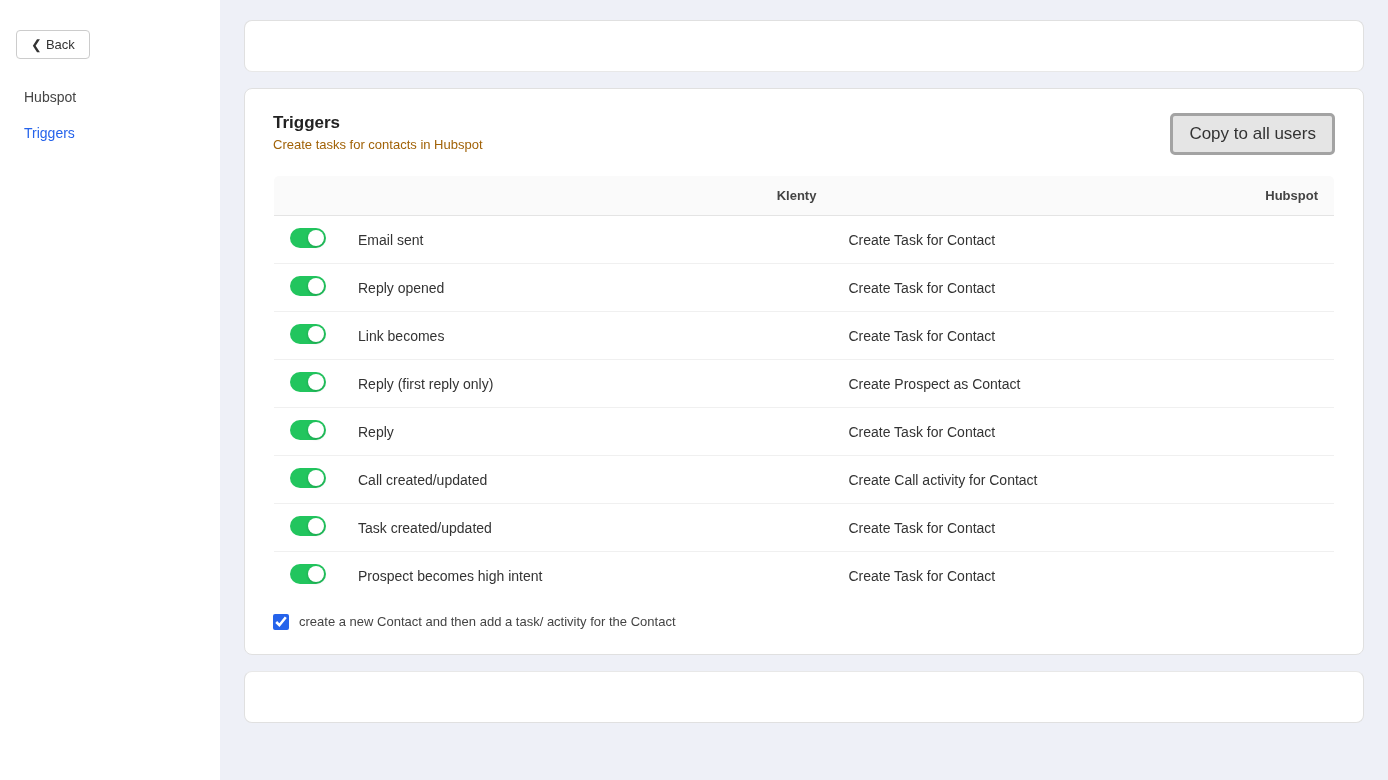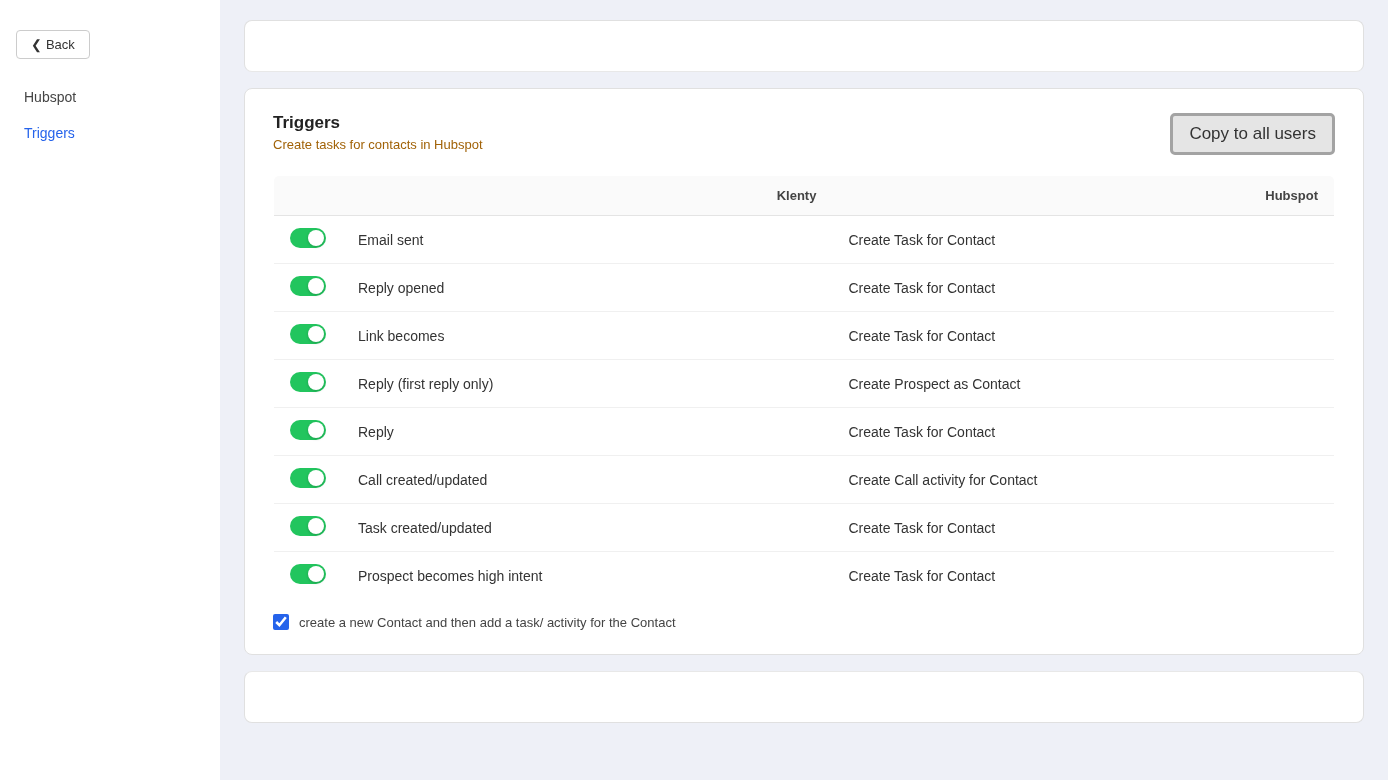--- a/index.html
+++ b/index.html
@@ -159,21 +159,21 @@
       background: #fff;
       border-radius: 50%;
       top: 2px;
       right: 2px;
       transition: 0.2s;
       box-shadow: 0 1px 3px rgba(0,0,0,0.2);
     }
 
     .checkbox-row {
       display: flex;
-      align-items: center;
+      align-items: flex-start;
       gap: 10px;
       margin-top: 14px;
       font-size: 13px;
       color: #444;
     }
 
     .checkbox-row input[type="checkbox"] {
       width: 16px;
       height: 16px;
       accent-color: #2563eb;

